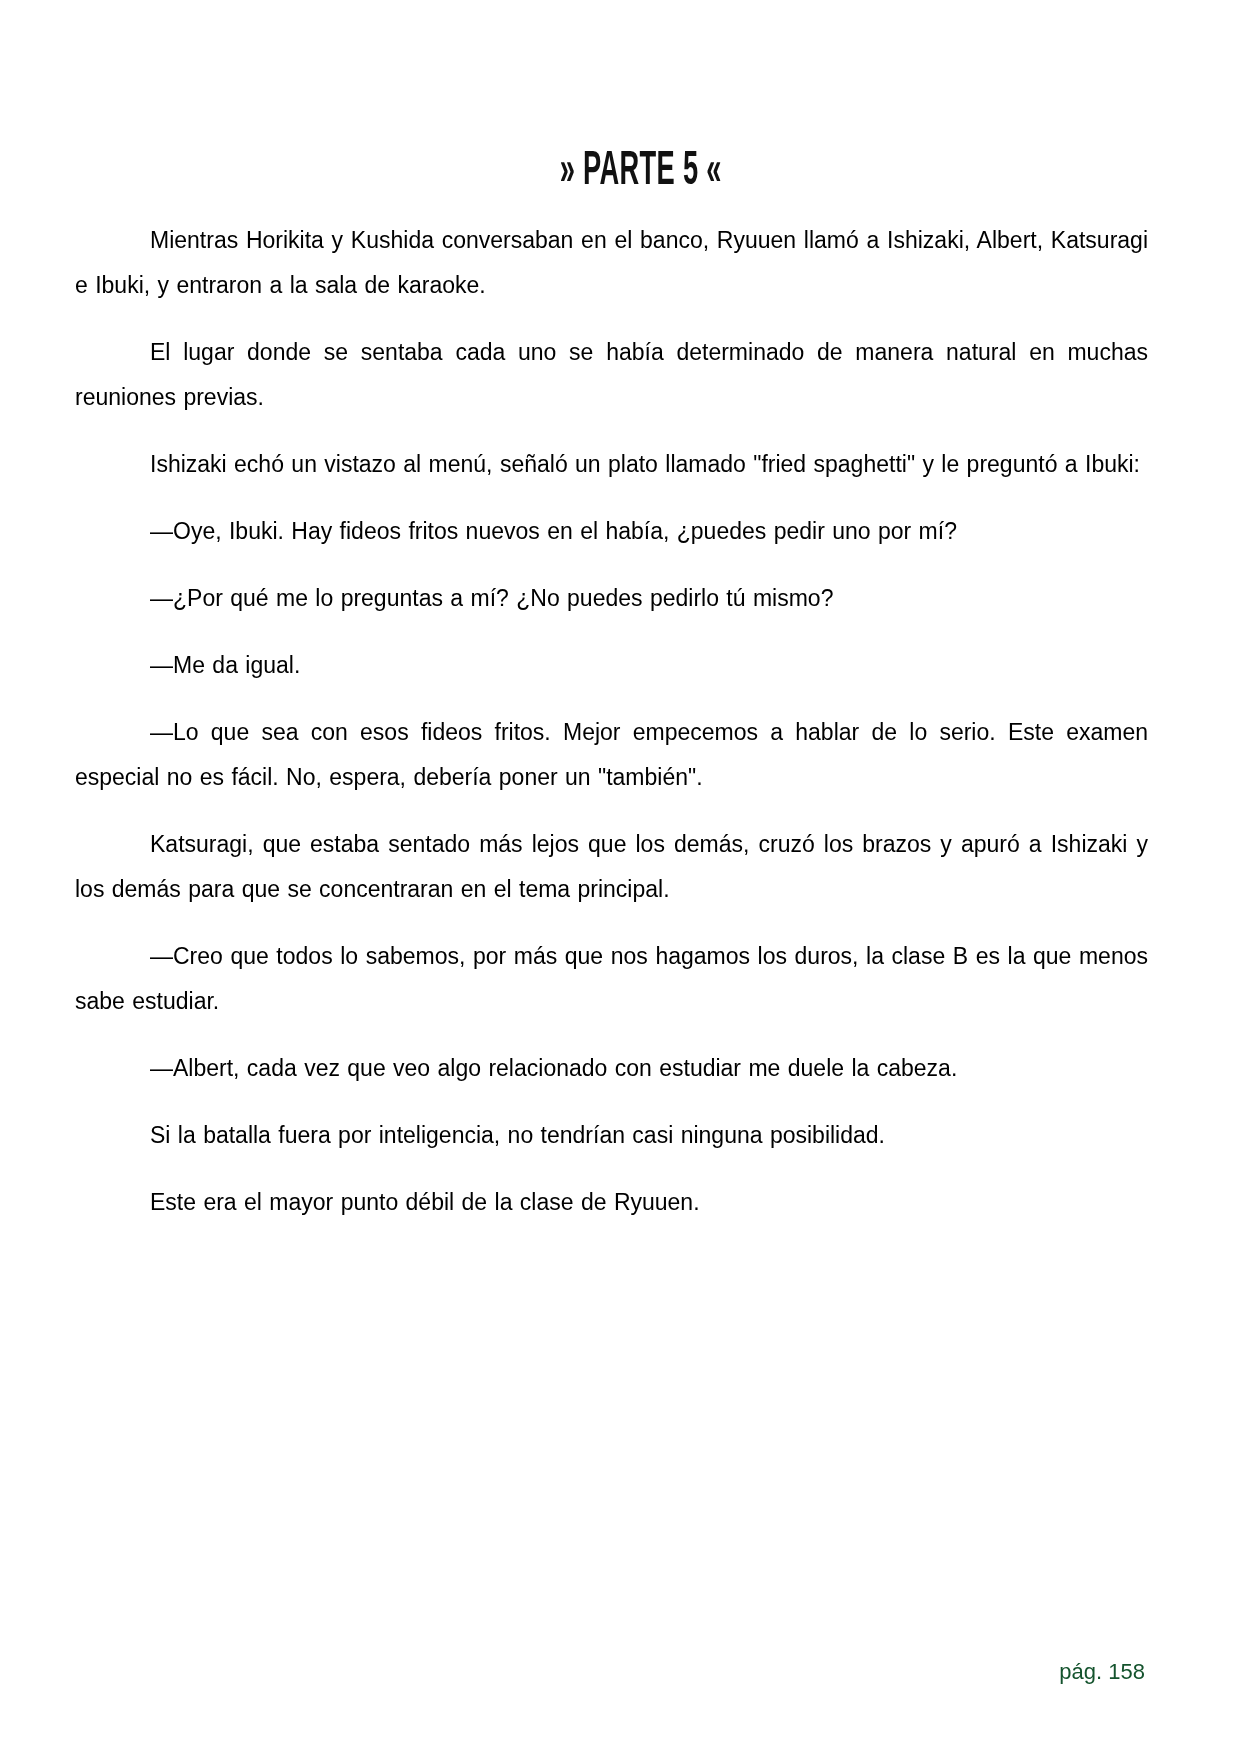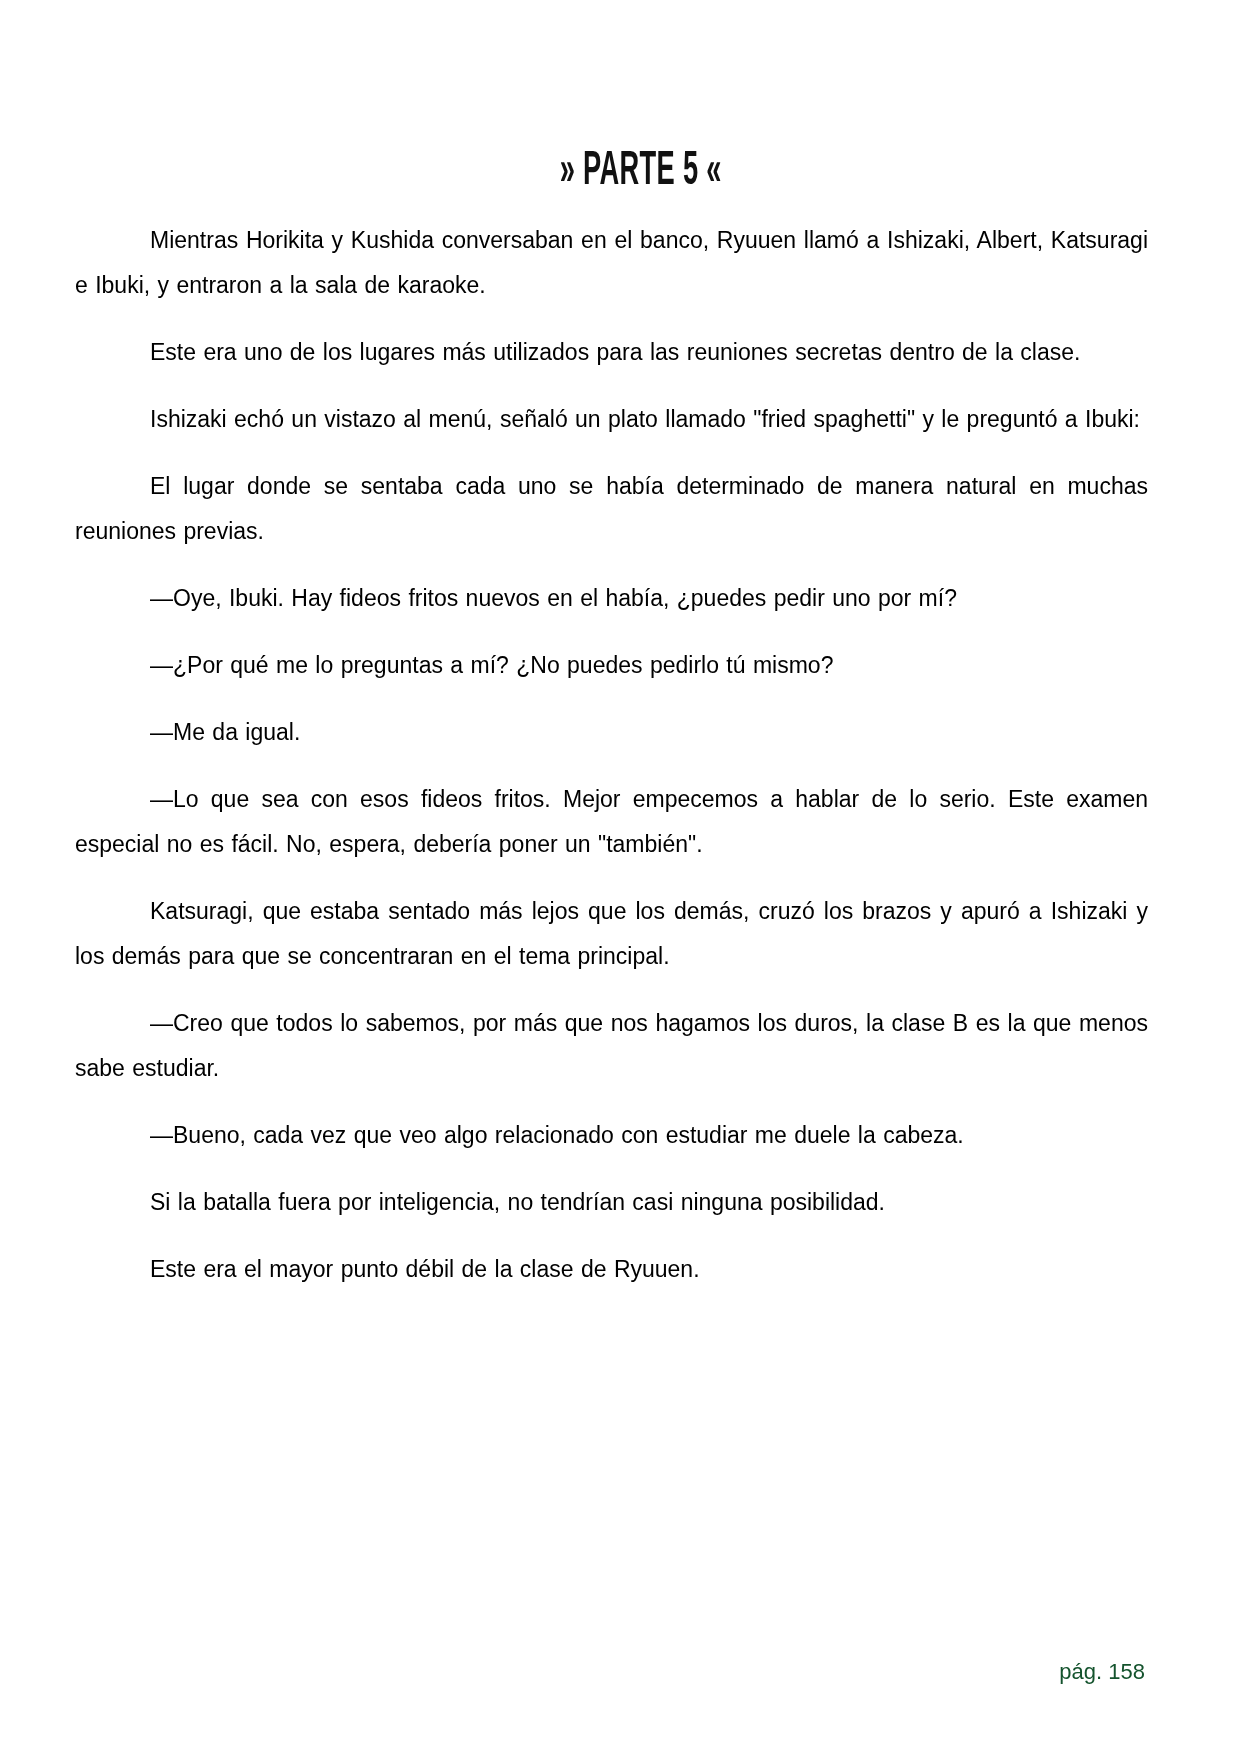--- a/index.html
+++ b/index.html
@@ -55,30 +55,29 @@
 </head>
 <body>
 
 <div class="page">
 
   <h1 class="title"><span class="title-inner">» PARTE 5 «</span></h1>
 
   <div class="doc-body">
 
   <p class="para">Mientras Horikita y Kushida conversaban en el banco, Ryuuen llamó a Ishizaki, Albert, Katsuragi e Ibuki, y entraron a la sala de karaoke.</p>
-      <p class="para">Este era uno de los lugares más utilizados para las reuniones secretas dentro de la clase.</p>
+      <p class="para">El lugar donde se sentaba cada uno se había determinado de manera natural en muchas reuniones previas.</p>
       <p class="para">Ishizaki echó un vistazo al menú, señaló un plato llamado "fried spaghetti" y le preguntó a Ibuki:</p>
-      <p class="para">El lugar donde se sentaba cada uno se había determinado de manera natural en muchas reuniones previas.</p>
       <p class="para">—Oye, Ibuki. Hay fideos fritos nuevos en el había, ¿puedes pedir uno por mí?</p>
       <p class="para">—¿Por qué me lo preguntas a mí? ¿No puedes pedirlo tú mismo?</p>
       <p class="para">—Me da igual.</p>
       <p class="para">—Lo que sea con esos fideos fritos. Mejor empecemos a hablar de lo serio. Este examen especial no es fácil. No, espera, debería poner un "también".</p>
       <p class="para">Katsuragi, que estaba sentado más lejos que los demás, cruzó los brazos y apuró a Ishizaki y los demás para que se concentraran en el tema principal.</p>
       <p class="para">—Creo que todos lo sabemos, por más que nos hagamos los duros, la clase B es la que menos sabe estudiar.</p>
-      <p class="para">—Bueno, cada vez que veo algo relacionado con estudiar me duele la cabeza.</p>
+      <p class="para">—Albert, cada vez que veo algo relacionado con estudiar me duele la cabeza.</p>
       <p class="para">Si la batalla fuera por inteligencia, no tendrían casi ninguna posibilidad.</p>
       <p class="para">Este era el mayor punto débil de la clase de Ryuuen.</p>
     </div>
 
   <div class="footer">
     <span>pág. 158</span>
   </div>
 
 </div>
 

